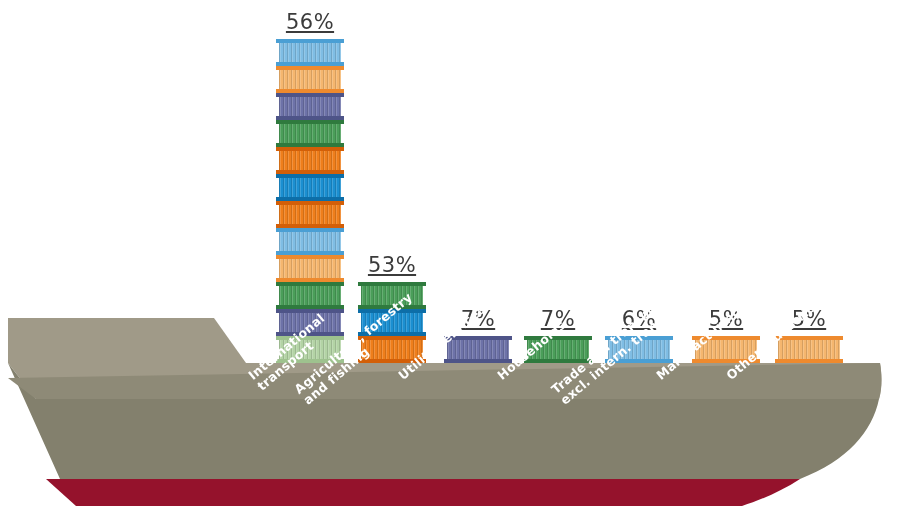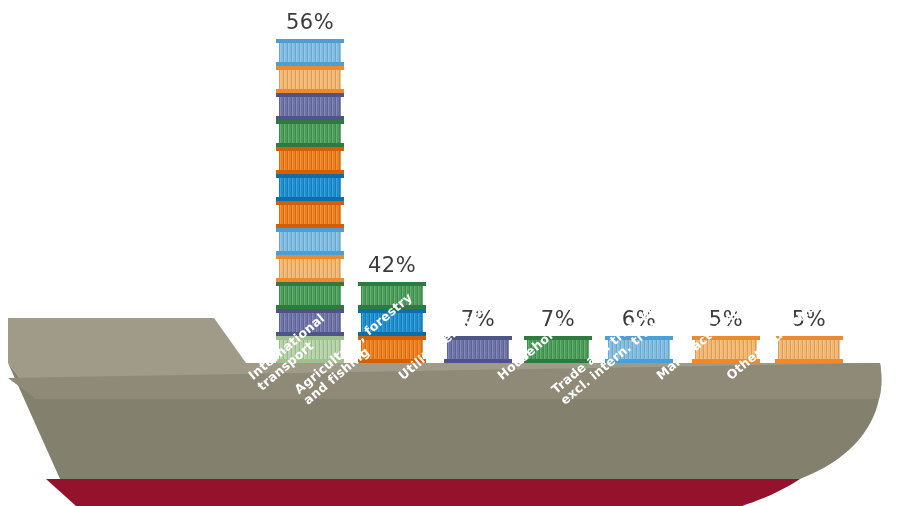--- a/index.html
+++ b/index.html
@@ -15,21 +15,21 @@
   .bar{position:absolute;bottom:143px;display:flex;flex-direction:column-reverse;align-items:center;}
 
   .cont{position:relative;box-sizing:border-box;}
   .cont .rail{position:absolute;left:-3px;right:-3px;height:4px;}
   .cont .rail.top{top:0px;}
   .cont .rail.bot{bottom:0px;}
   .ribs{position:absolute;left:0;top:0;right:0;bottom:0;}
 
   .pct{position:absolute;bottom:100%;left:50%;transform:translateX(-50%);
        margin-bottom:5px;font-size:21px;color:#3b3b3b;white-space:nowrap;
-       font-family:"DejaVu Sans","Liberation Sans",sans-serif;letter-spacing:.5px;}
+       font-family:"DejaVu Sans","Liberation Sans",sans-serif;letter-spacing:.5px;text-decoration:underline;}
 
   .cat{position:absolute;color:#ffffff;font-size:12.5px;line-height:14px;
        white-space:nowrap;transform-origin:left top;transform:rotate(-40deg);
        font-weight:bold;letter-spacing:.2px;}
   .cat .l2{display:block;}
 </style>
 </head>
 <body>
 
 <div id="stage">
@@ -157,21 +157,21 @@
           <div class="rail top" style="background: rgb(13, 110, 168);"></div>
           <div class="rail bot" style="background: rgb(13, 110, 168);"></div>
         </div>
         <div class="cont" style="width: 62px; height: 27px;">
           <div style="position: absolute; inset: 3px 0px; background: rgb(74, 158, 89);">
             <div class="ribs" style="background: repeating-linear-gradient(90deg, rgba(0, 0, 0, 0.13) 0px, rgba(0, 0, 0, 0.13) 1px, rgba(255, 255, 255, 0.16) 1px, rgba(255, 255, 255, 0.16) 2px, rgba(0, 0, 0, 0) 2px, rgba(0, 0, 0, 0) 4px);"></div>
           </div>
           <div class="rail top" style="background: rgb(47, 122, 62);"></div>
           <div class="rail bot" style="background: rgb(47, 122, 62);"></div>
         </div>
-        <div class="pct">42%</div>
+        <div class="pct">53%</div>
       </div>
       <div class="bar" style="left: 447px; width: 62px; bottom: 143px;">
         <div class="cont" style="width: 62px; height: 27px;">
           <div style="position: absolute; inset: 3px 0px; background: rgb(109, 114, 168);">
             <div class="ribs" style="background: repeating-linear-gradient(90deg, rgba(0, 0, 0, 0.13) 0px, rgba(0, 0, 0, 0.13) 1px, rgba(255, 255, 255, 0.16) 1px, rgba(255, 255, 255, 0.16) 2px, rgba(0, 0, 0, 0) 2px, rgba(0, 0, 0, 0) 4px);"></div>
           </div>
           <div class="rail top" style="background: rgb(78, 84, 136);"></div>
           <div class="rail bot" style="background: rgb(78, 84, 136);"></div>
         </div>
         <div class="pct">7%</div>

